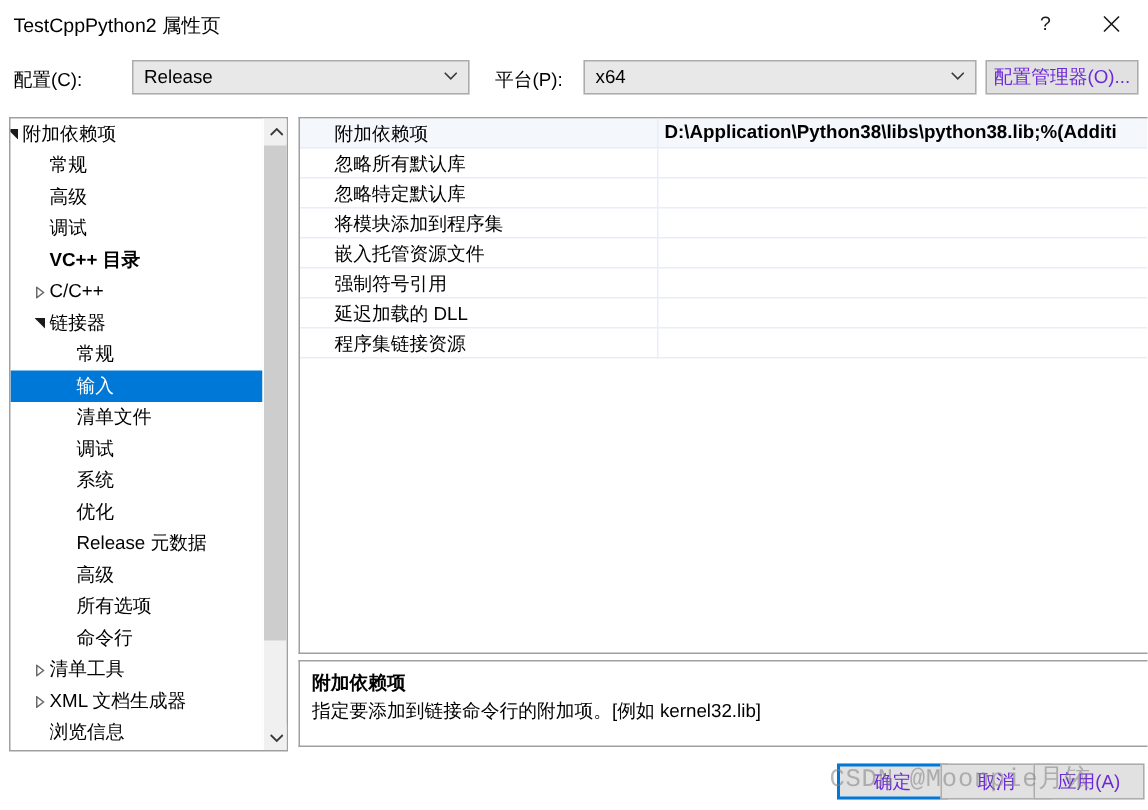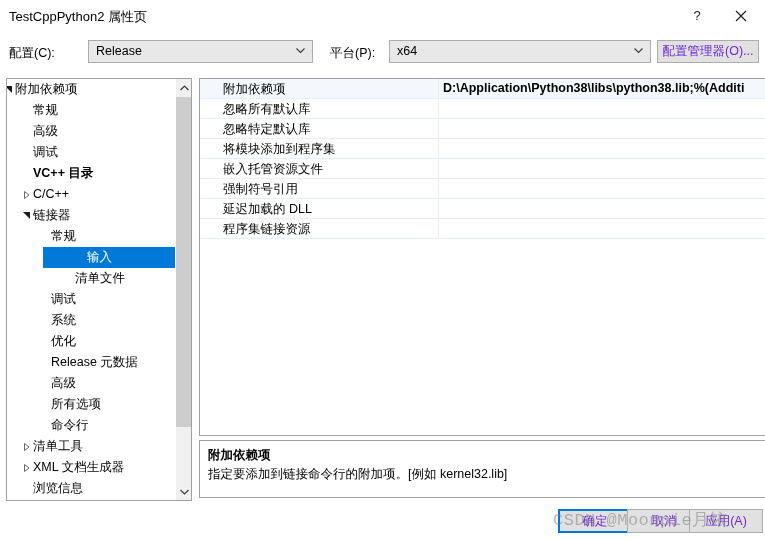--- a/index.html
+++ b/index.html
@@ -123,21 +123,20 @@
     line-height: 21px;
     font-size: 12.5px;
     white-space: nowrap;
     color: #000;
     cursor: default;
   }
   .tnode .tlabel { display: inline-block; }
   .tnode.sel {
     background: #0078d7;
     width: 182px;
-    margin-left: 36px;
   }
   .tnode.sel .tlabel { color: #ffffff; }
   .exp {
     position: absolute;
     left: 0; top: 0;
     width: 16px; height: 21px;
   }
   .exp svg { position: absolute; left: 4px; top: 7px; display: block; }
 
   
@@ -321,21 +320,21 @@
             <path d="M1.5 0.5 L6 4 L1.5 7.5 Z" fill="none" stroke="#6a6a6a" stroke-width="1"></path>
           </svg>
         </span><span class="tlabel" style="margin-left: 26px;">C/C++</span></div>
       <div class="tnode"><span class="exp" style="left: 12px;">
           <svg width="8" height="8" viewBox="0 0 8 8">
             <path d="M0 0 L7 0 L7 7 Z" fill="#1a1a1a"></path>
           </svg>
         </span><span class="tlabel" style="margin-left: 26px;">链接器</span></div>
       <div class="tnode"><span class="tlabel" style="margin-left: 44px;">常规</span></div>
       <div class="tnode sel"><span class="tlabel" style="margin-left: 44px;">输入</span></div>
-      <div class="tnode"><span class="tlabel" style="margin-left: 68px;">清单文件</span></div>
+      <div class="tnode"><span class="tlabel" style="margin-left: 44px;">清单文件</span></div>
       <div class="tnode"><span class="tlabel" style="margin-left: 44px;">调试</span></div>
       <div class="tnode"><span class="tlabel" style="margin-left: 44px;">系统</span></div>
       <div class="tnode"><span class="tlabel" style="margin-left: 44px;">优化</span></div>
       <div class="tnode"><span class="tlabel" style="margin-left: 44px;">Release 元数据</span></div>
       <div class="tnode"><span class="tlabel" style="margin-left: 44px;">高级</span></div>
       <div class="tnode"><span class="tlabel" style="margin-left: 44px;">所有选项</span></div>
       <div class="tnode"><span class="tlabel" style="margin-left: 44px;">命令行</span></div>
       <div class="tnode"><span class="exp" style="left: 12px;">
           <svg width="8" height="8" viewBox="0 0 8 8">
             <path d="M1.5 0.5 L6 4 L1.5 7.5 Z" fill="none" stroke="#6a6a6a" stroke-width="1"></path>

